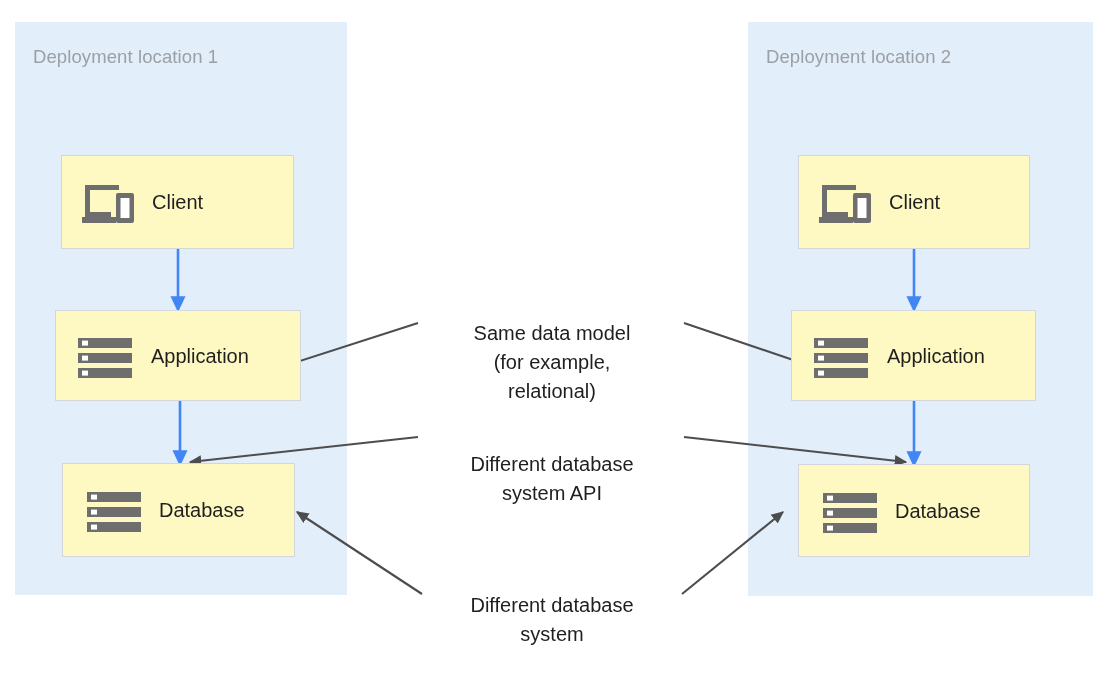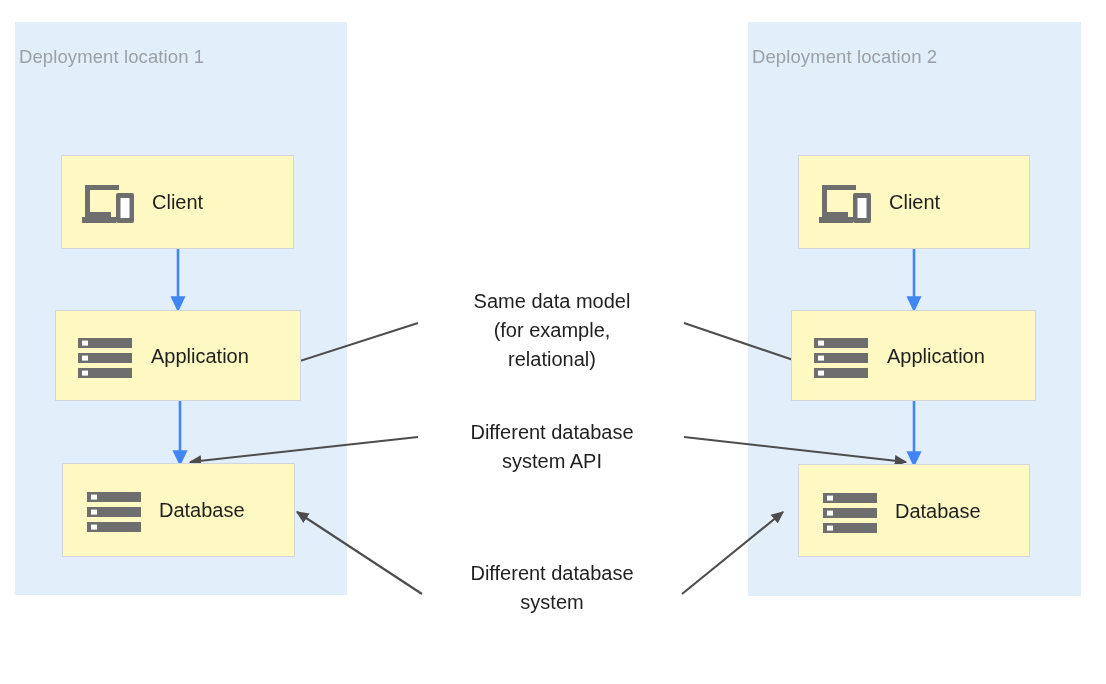--- a/index.html
+++ b/index.html
@@ -23,25 +23,25 @@
     width: 1106px;
     height: 684px;
   }
 
   
   .zone {
     position: absolute;
     background: #e3eefb;
   }
   #zone-1 { left: 15px;  top: 22px; width: 332px; height: 573px; }
-  #zone-2 { left: 748px; top: 22px; width: 333px; height: 574px; }
+  #zone-2 { left: 748px; top: 22px; width: 333px; height: 574px; padding-left: 12px; }
 
   .zone-title {
     position: absolute;
-    left: 4px;
+    left: 18px;
     top: 24px;
     font-size: 18.5px;
     color: #9aa0a6;
     letter-spacing: 0.1px;
     white-space: nowrap;
   }
 
   
   .node {
     position: absolute;
@@ -87,20 +87,21 @@
   #node-db-2 .node-label    { left: 96px;  top: 36px; }
 
   
   .annotation {
     position: absolute;
     text-align: center;
     font-size: 20px;
     line-height: 29px;
     color: #1f1f1f;
     white-space: pre-line;
+    margin-top: 32px;
   }
   #ann-data-model { left: 428px; top: 287px; width: 248px; }
   #ann-db-api     { left: 426px; top: 418px; width: 252px; }
   #ann-db-system  { left: 426px; top: 559px; width: 252px; }
 
   
   #connectors {
     position: absolute;
     left: 0; top: 0;
     width: 1106px;

